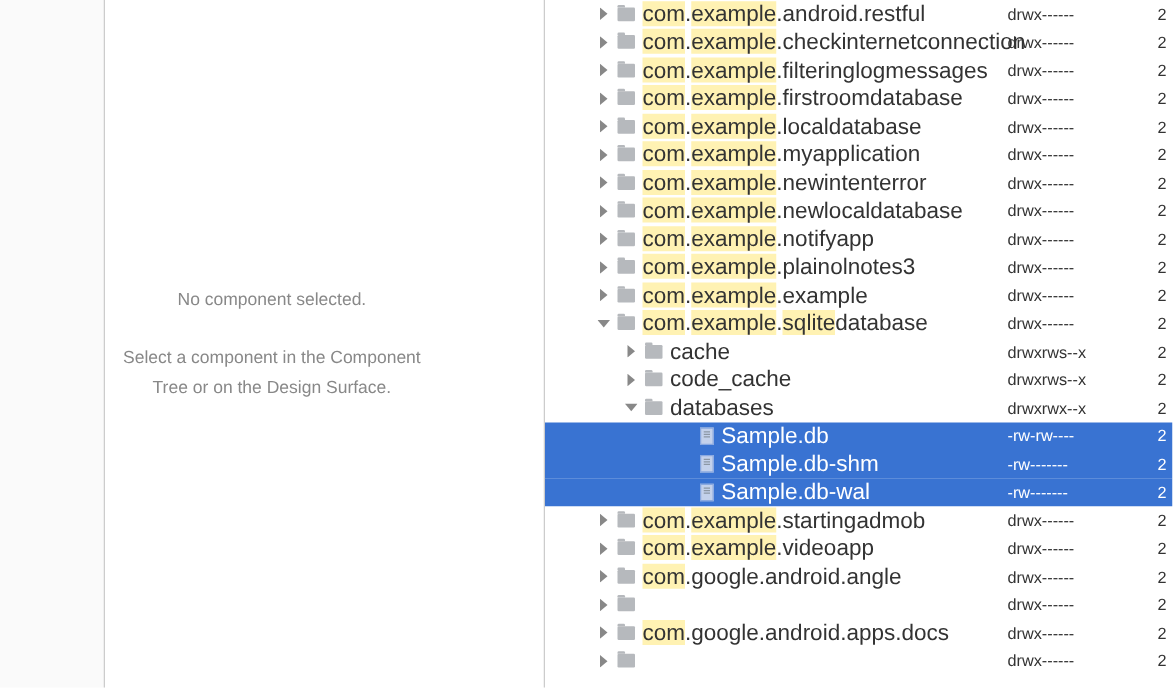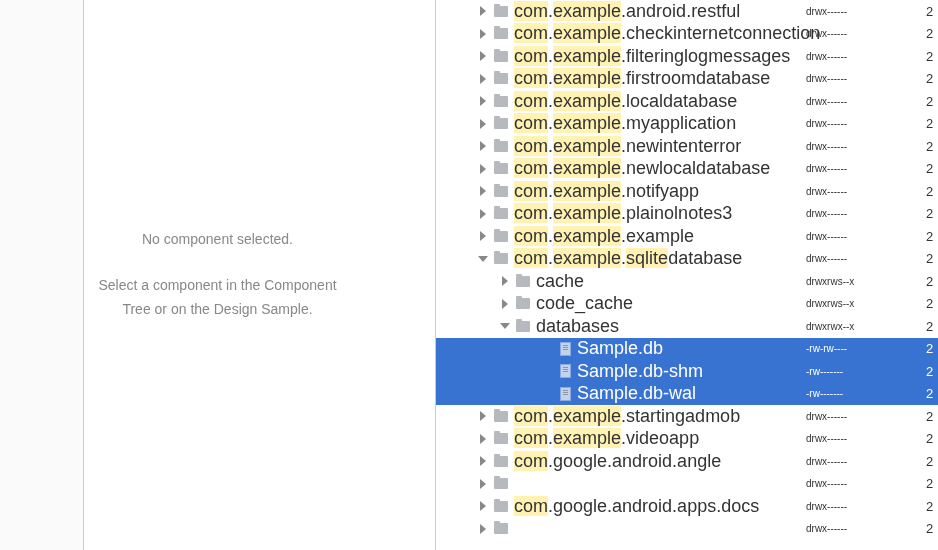--- a/index.html
+++ b/index.html
@@ -57,21 +57,21 @@
   white-space: nowrap;
   position: relative;
 }
 .row.selected {
   background: #3973d2;
   color: #fff;
 }
 .row .permissions {
   position: absolute;
   left: 370px;
-  font-size: 10px;
+  font-size: 13px;
   text-align: center;
 }
 .row.selected .permissions { color: #fff; }
 .row .trail2 {
   position: absolute;
   left: 490px;
   font-size: 13px;
 }
 .expander {
   width: 10px;
@@ -137,21 +137,21 @@
 .hl { background: #fff2b3; }
 </style>
 </head>
 <body>
 
 <div class="left-panel">
   <div class="left-margin"></div>
   <div class="placeholder">
     <div class="line1">No component selected.</div>
     <div>Select a component in the Component</div>
-    <div>Tree or on the Design Sample.</div>
+    <div>Tree or on the Design Surface.</div>
   </div>
 </div>
 
 <div class="right-panel">
   <div class="tree" id="tree">
       <div class="row">
         <span class="spacer" style="width: 42px;"></span>
         <span class="expander">
           <svg width="8" height="10">
             <path d="M1 0 L7 5 L1 10 Z" fill="#888"></path>

